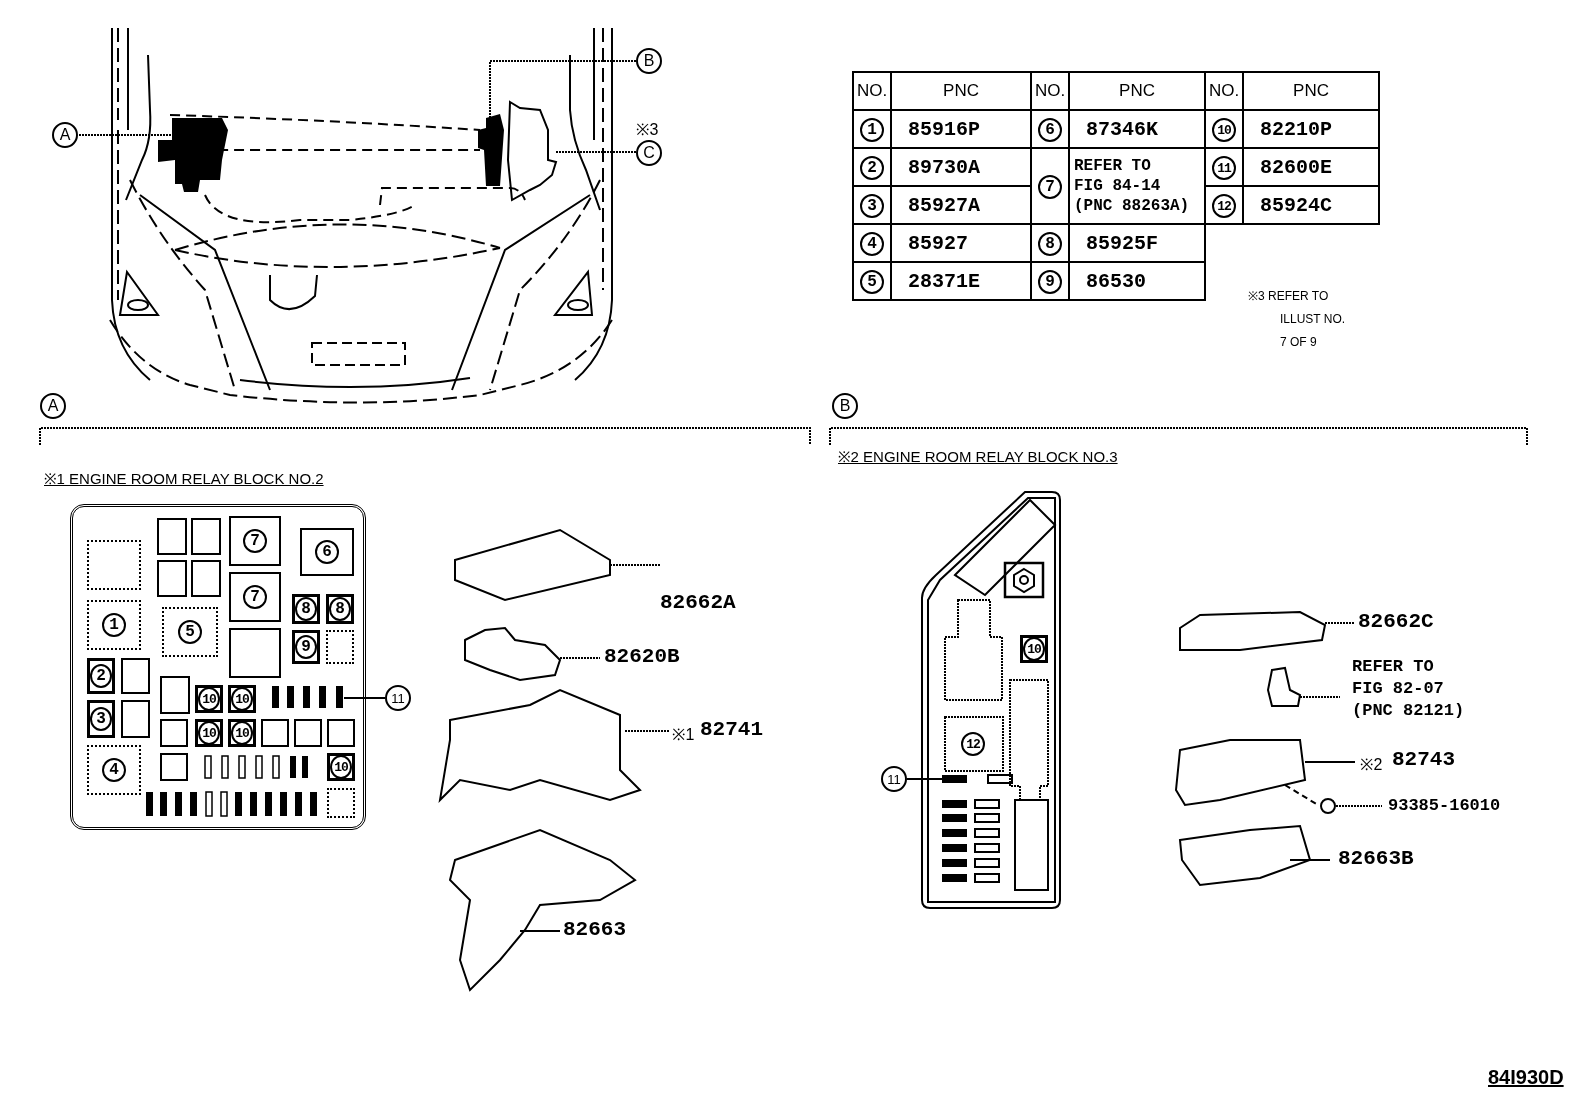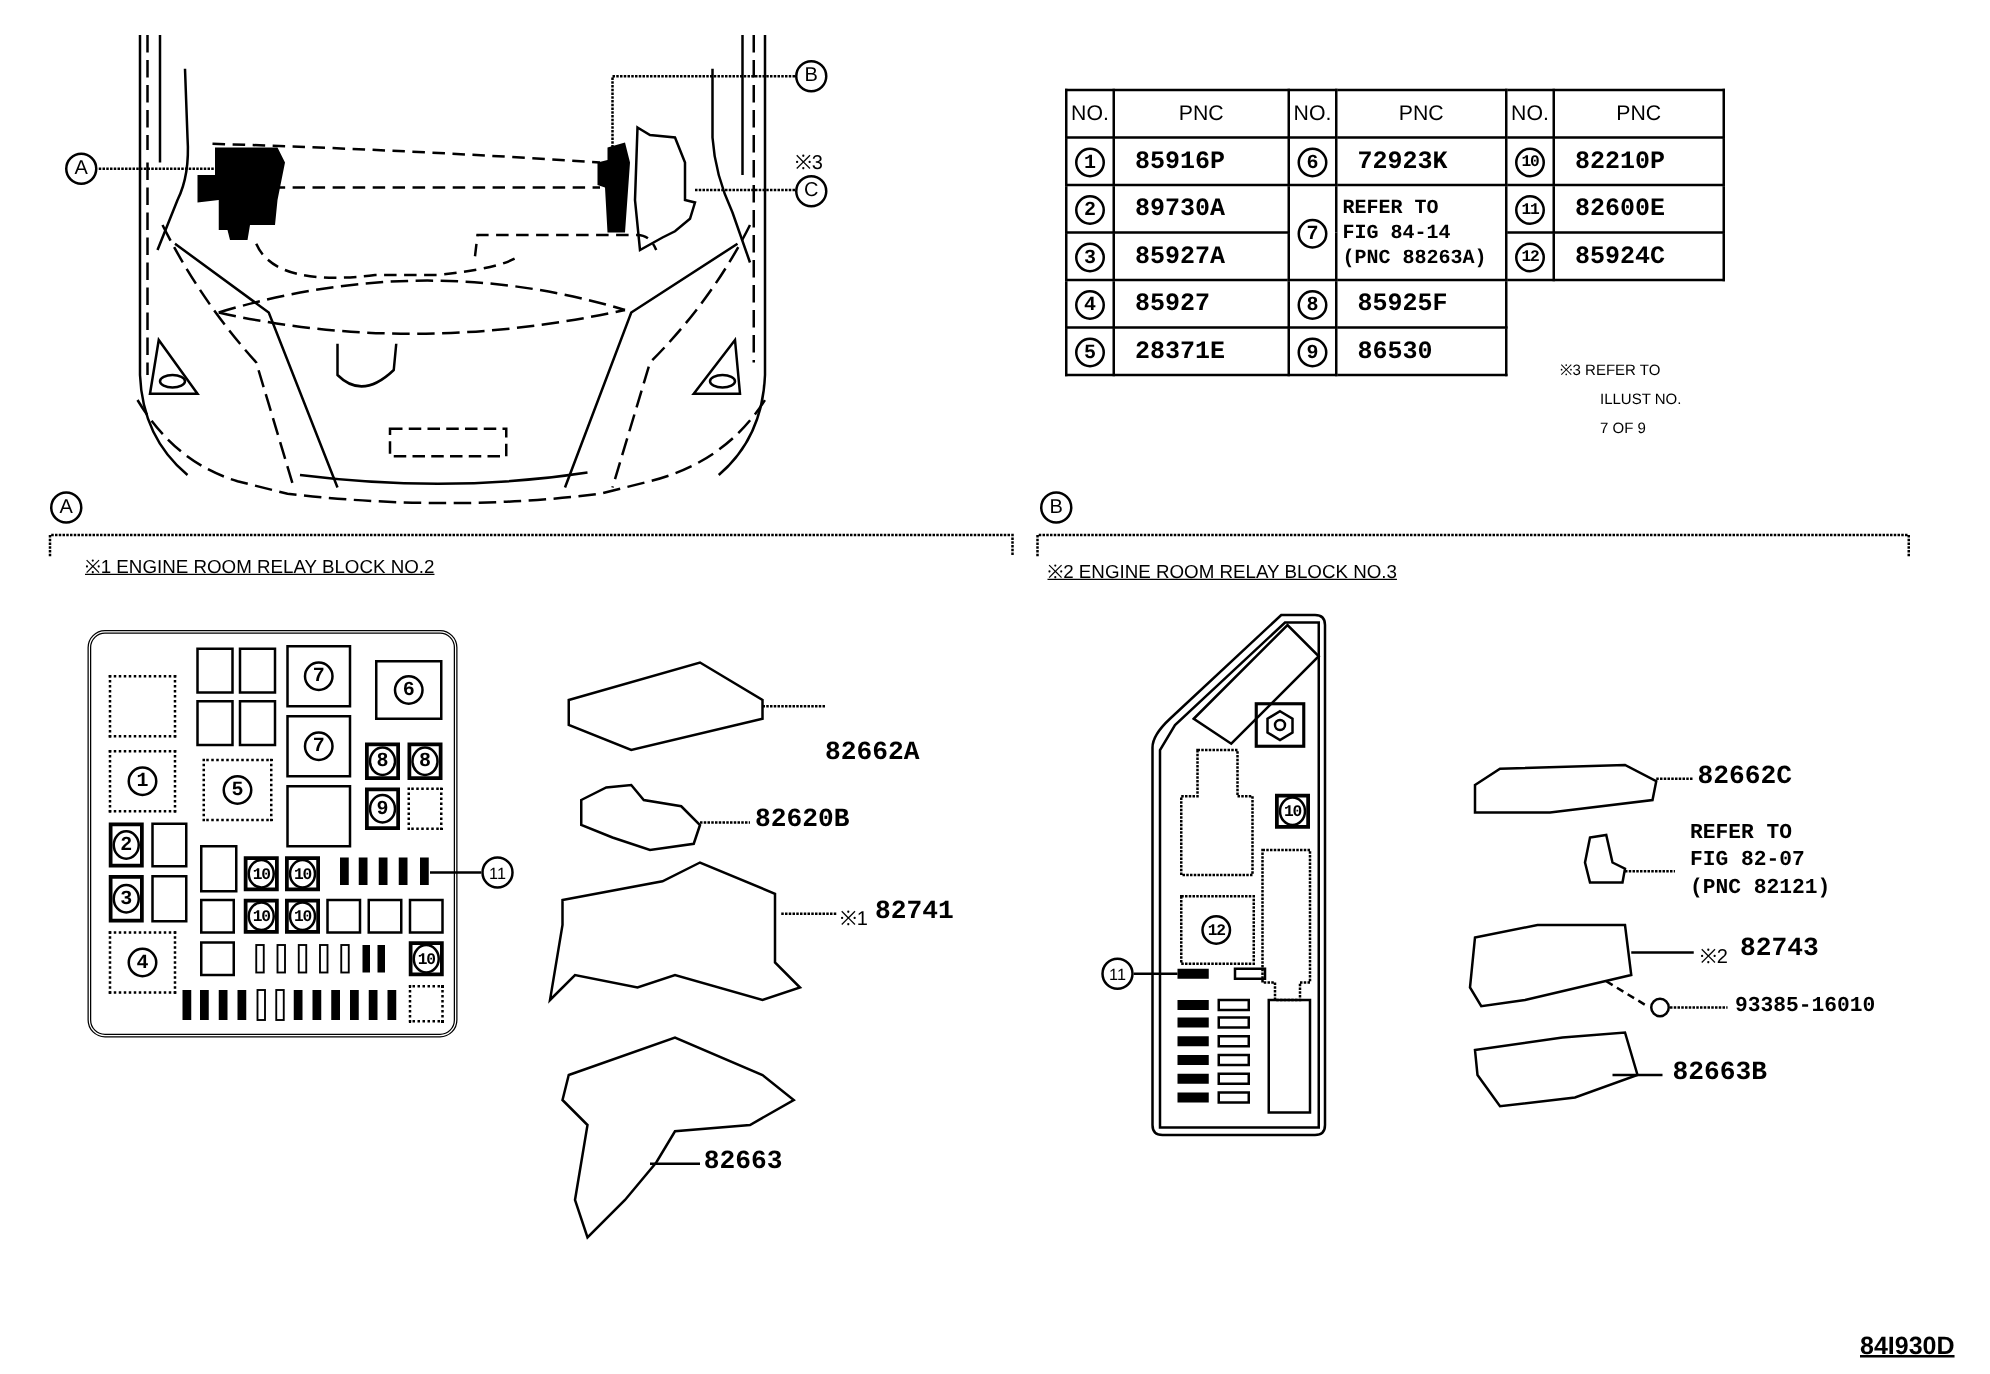--- a/index.html
+++ b/index.html
@@ -102,21 +102,21 @@
     <td style="width:138px">PNC</td>
     <td class="no">NO.</td>
     <td style="width:134px">PNC</td>
     <td class="no">NO.</td>
     <td style="width:134px">PNC</td>
   </tr>
   <tr>
     <td class="no"><span class="circ">1</span></td>
     <td class="pnc">85916P</td>
     <td class="no"><span class="circ">6</span></td>
-    <td class="pnc">72923K</td>
+    <td class="pnc">87346K</td>
     <td class="no"><span class="circ sm">10</span></td>
     <td class="pnc">82210P</td>
   </tr>
   <tr>
     <td class="no"><span class="circ">2</span></td>
     <td class="pnc">89730A</td>
     <td class="no" rowspan="2"><span class="circ">7</span></td>
     <td rowspan="2">
       <div class="refer7">
         <div>REFER TO</div>
@@ -158,21 +158,21 @@
 
 <div class="lbl-circle" style="left:40px; top:393px;">
     <span>A</span>
   </div>
 <svg class="full" width="1592" height="1099" style="pointer-events:none">
   <g stroke="#000" stroke-width="2" fill="none">
     <polyline points="40,445 40,428 810,428 810,445" stroke-dasharray="2 1"></polyline>
     <polyline points="830,445 830,428 1527,428 1527,445" stroke-dasharray="2 1"></polyline>
   </g>
 </svg>
-<div class="section-label" style="left:44px; top:442px;margin-left:24px;">※1 ENGINE ROOM RELAY BLOCK NO.2</div>
+<div class="section-label" style="left:44px; top:468px;">※1 ENGINE ROOM RELAY BLOCK NO.2</div>
 
 <div class="abs" style="left:70px; top:504px; width:296px; height:326px; border:3px double #000; border-radius:14px; box-sizing:border-box;"></div>
 <div class="box" style="left:87px; top:540px; width:54px; height:50px;"></div>
 <div class="box" style="left:87px; top:600px; width:54px; height:50px;">
     <span class="circ">1</span>
   </div>
 <div class="box hatch" style="left:87px; top:658px; width:28px; height:36px;">
     <span class="circ">2</span>
   </div>
 <div class="box solid" style="left:121px; top:658px; width:29px; height:36px;"></div>

